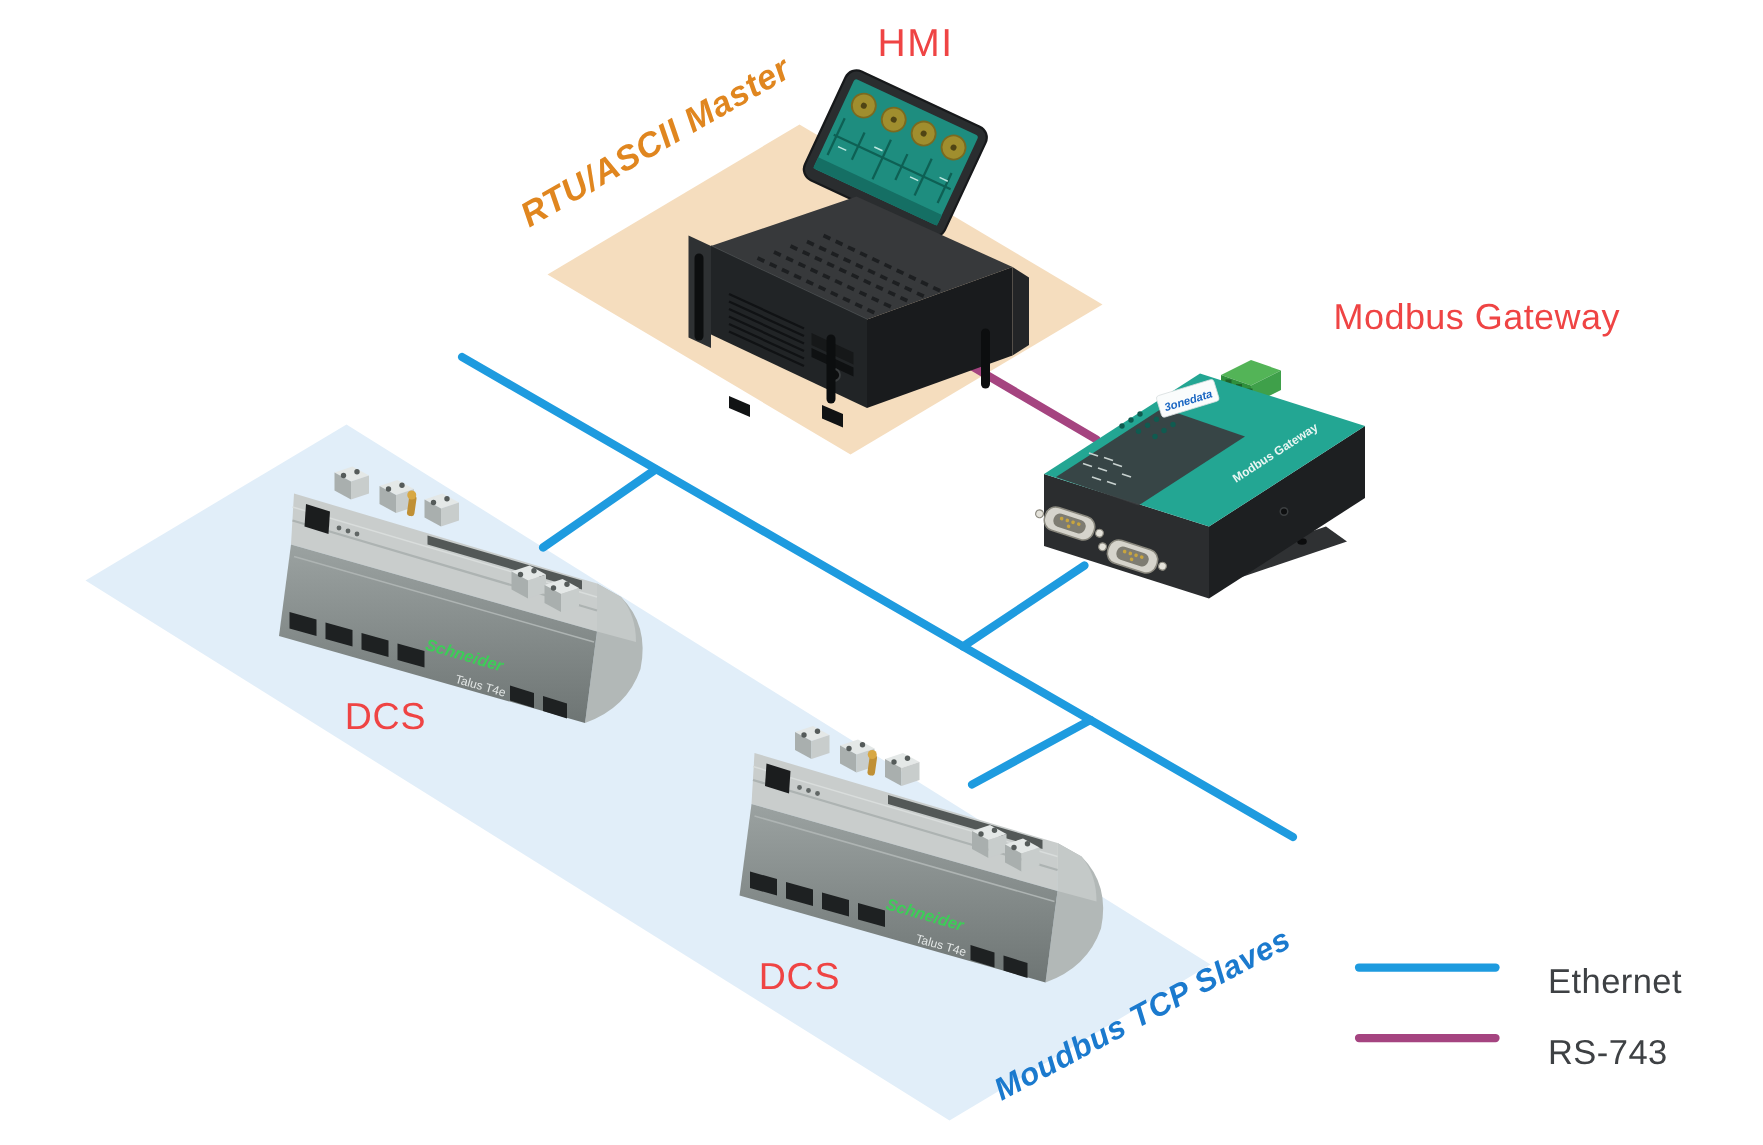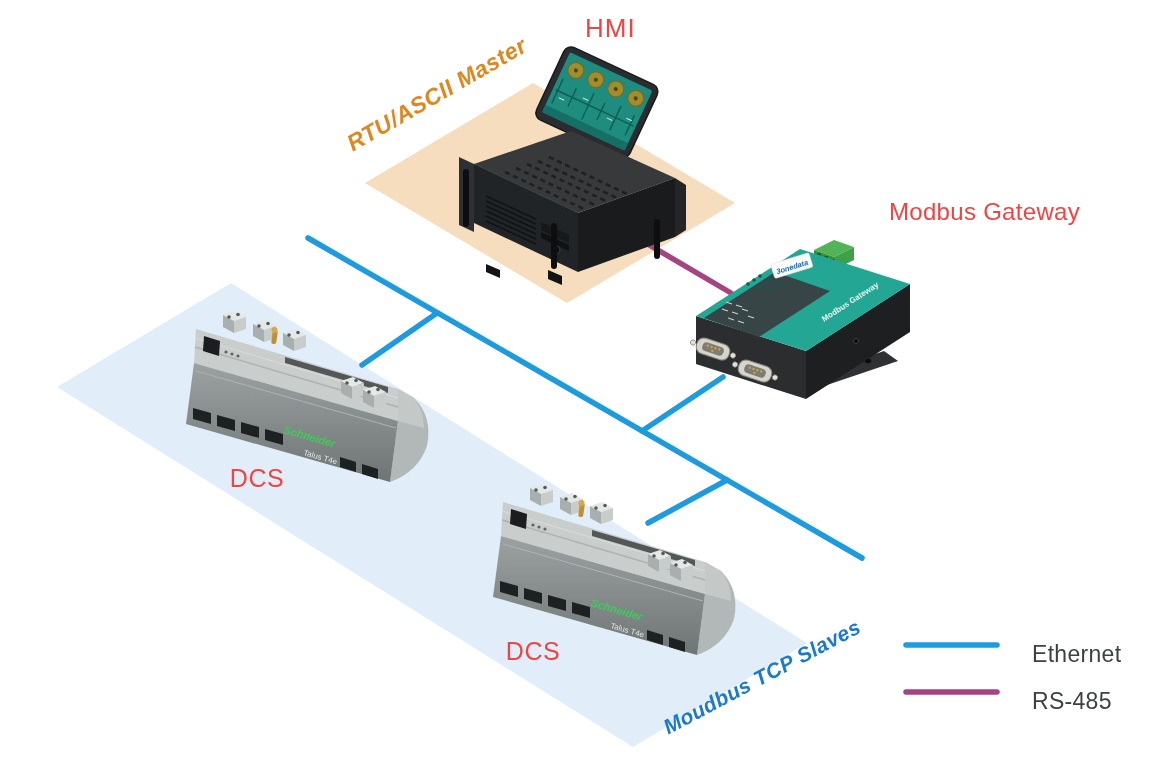--- a/index.html
+++ b/index.html
@@ -267,17 +267,17 @@
     <div class="legend-row">
       <svg class="legend-swatch" width="97" height="8">
         <line x1="3" y1="4" x2="94" y2="4" stroke-width="5.5" stroke-linecap="round" stroke="#1E9BDF"></line>
       </svg>
       <span class="legend-label">Ethernet</span>
     </div>
     <div class="legend-row">
       <svg class="legend-swatch" width="97" height="8">
         <line x1="3" y1="4" x2="94" y2="4" stroke-width="5.5" stroke-linecap="round" stroke="#A54480"></line>
       </svg>
-      <span class="legend-label">RS-485</span>
+      <span class="legend-label">RS-743</span>
     </div>
   </div>
 
 </div>
 
 </body></html>

